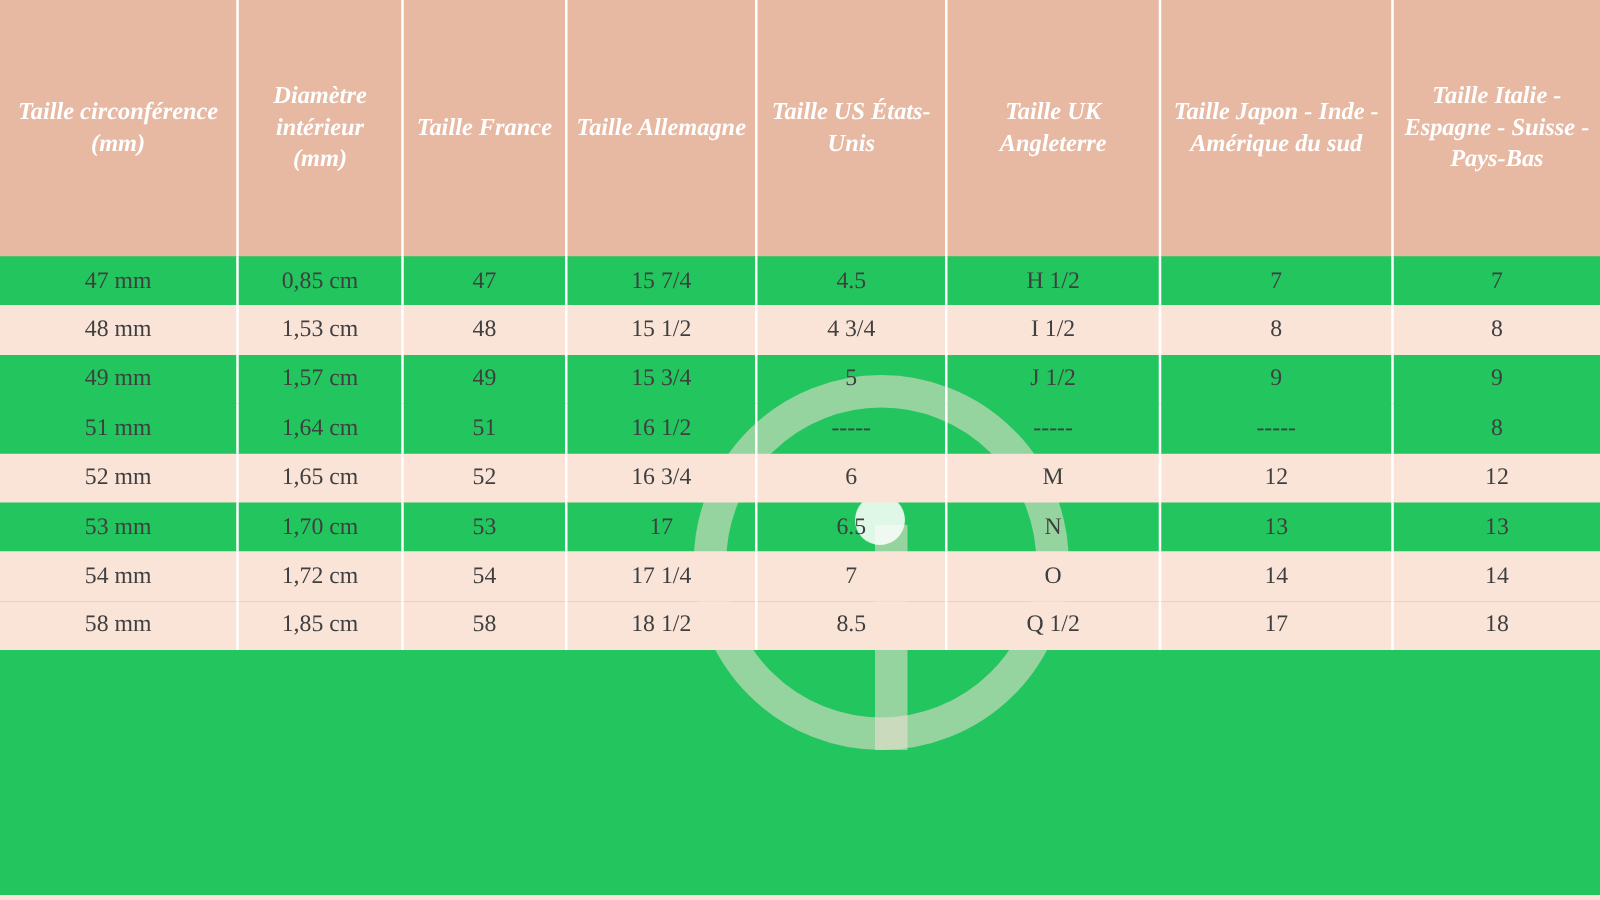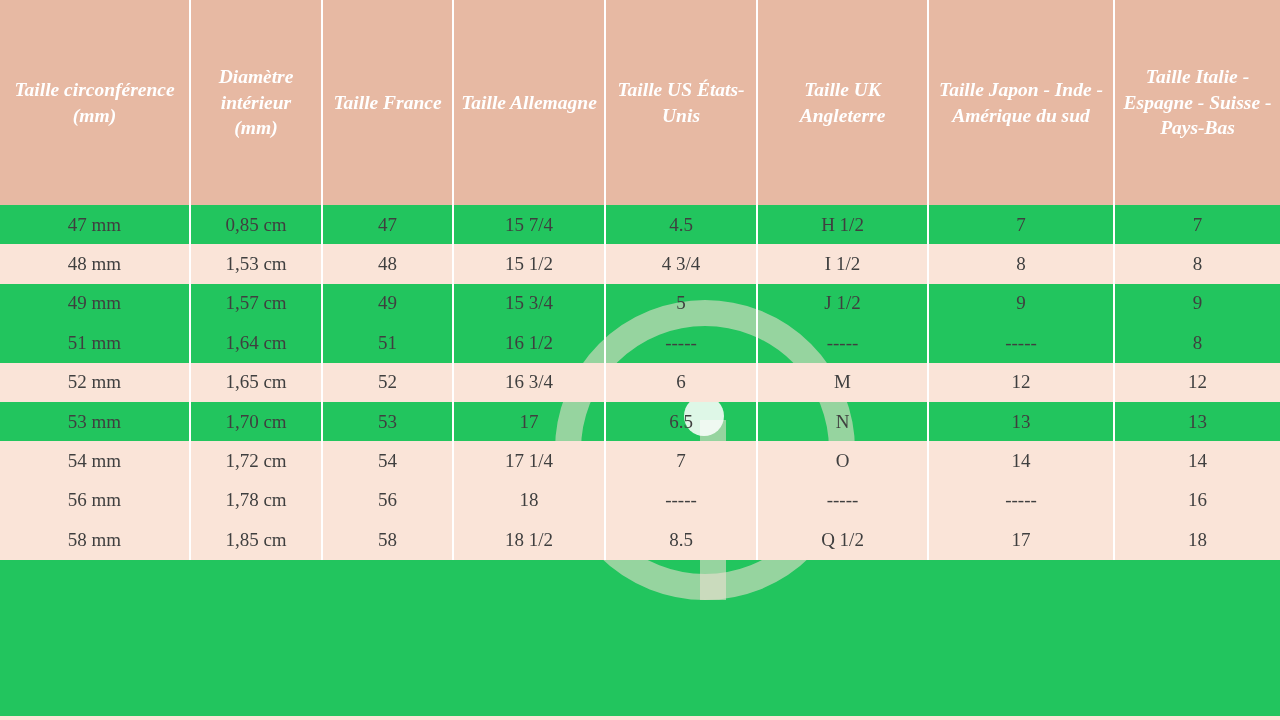--- a/index.html
+++ b/index.html
@@ -226,30 +226,20 @@
         <td>54 mm</td>
         <td>1,72 cm</td>
         <td>54</td>
         <td>17 1/4</td>
         <td>7</td>
         <td>O</td>
         <td>14</td>
         <td>14</td>
       </tr>
       <tr class="row-even">
-        <td>56 mm</td>
-        <td>1,78 cm</td>
-        <td>56</td>
-        <td>18</td>
-        <td>-----</td>
-        <td>-----</td>
-        <td>-----</td>
-        <td>16</td>
-      </tr>
-      <tr class="row-even">
         <td>58 mm</td>
         <td>1,85 cm</td>
         <td>58</td>
         <td>18 1/2</td>
         <td>8.5</td>
         <td>Q 1/2</td>
         <td>17</td>
         <td>18</td>
       </tr>
     </tbody>

